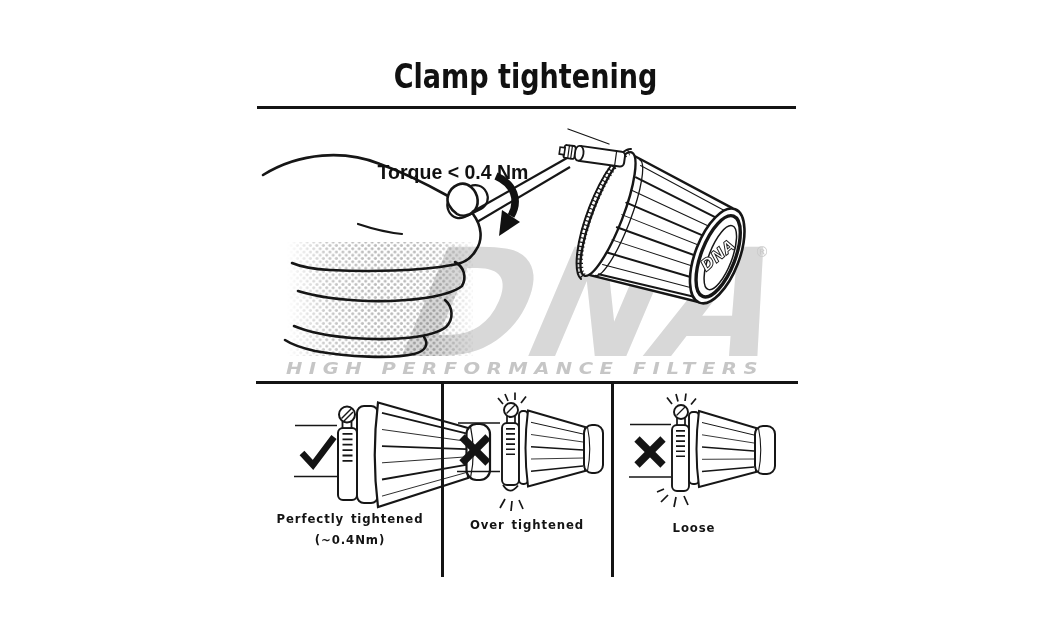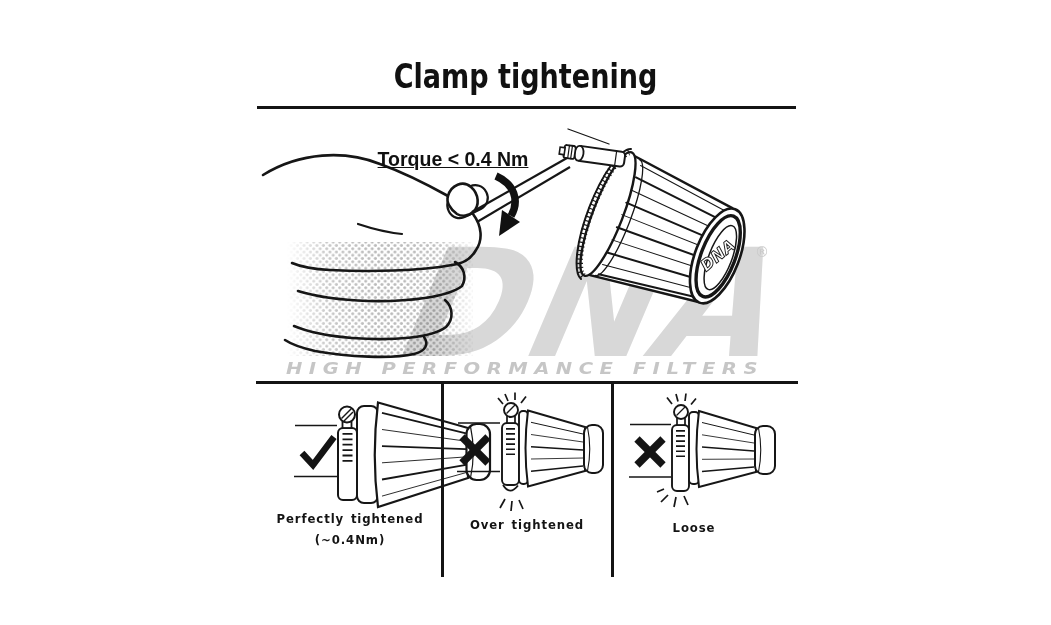--- a/index.html
+++ b/index.html
@@ -3,21 +3,21 @@
 <meta charset="utf-8">
 <style>
   html,body{margin:0;padding:0;background:#fff;}
   .page{position:relative;width:1051px;height:625px;background:#fff;overflow:hidden;color:#151515;font-family:"Liberation Sans",sans-serif;}
   .title{position:absolute;top:57px;left:0;width:100%;text-align:center;font-weight:700;font-size:33px;letter-spacing:0;color:#111;font-family:"DejaVu Sans",sans-serif;transform:scaleX(.82);}
   .rule{position:absolute;background:#141414;}
   #rule-title{left:257px;top:106px;width:539px;height:3px;}
   #rule-panels{left:256px;top:381px;width:542px;height:3px;}
   #divider-1{left:441px;top:384px;width:3px;height:193px;}
   #divider-2{left:611px;top:384px;width:3px;height:193px;}
-  .torque{position:absolute;left:343px;top:148px;width:220px;text-align:center;font-weight:700;font-size:19.5px;color:#111;text-decoration:underline;}
+  .torque{position:absolute;left:343px;top:161px;width:220px;text-align:center;font-weight:700;font-size:19.5px;color:#111;}
   .plabel{position:absolute;text-align:center;font-weight:700;font-size:13px;letter-spacing:1px;word-spacing:2px;color:#141414;font-family:"DejaVu Sans",sans-serif;transform:scaleX(.9);}
   #plabel-1a{left:250px;top:511px;width:200px;}
   #plabel-1b{left:250px;top:532px;width:200px;}
   #plabel-2{left:427px;top:517px;width:200px;}
   #plabel-3{left:594px;top:520px;width:200px;}
   svg{position:absolute;left:0;top:0;}
 </style>
 </head>
 <body>
 

